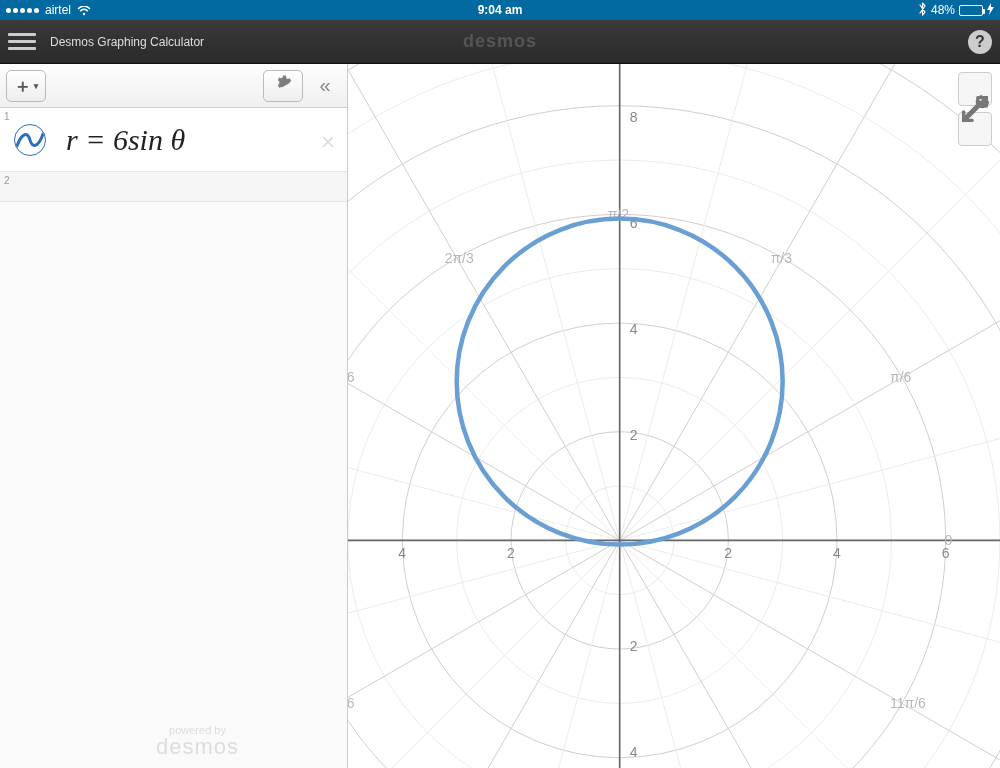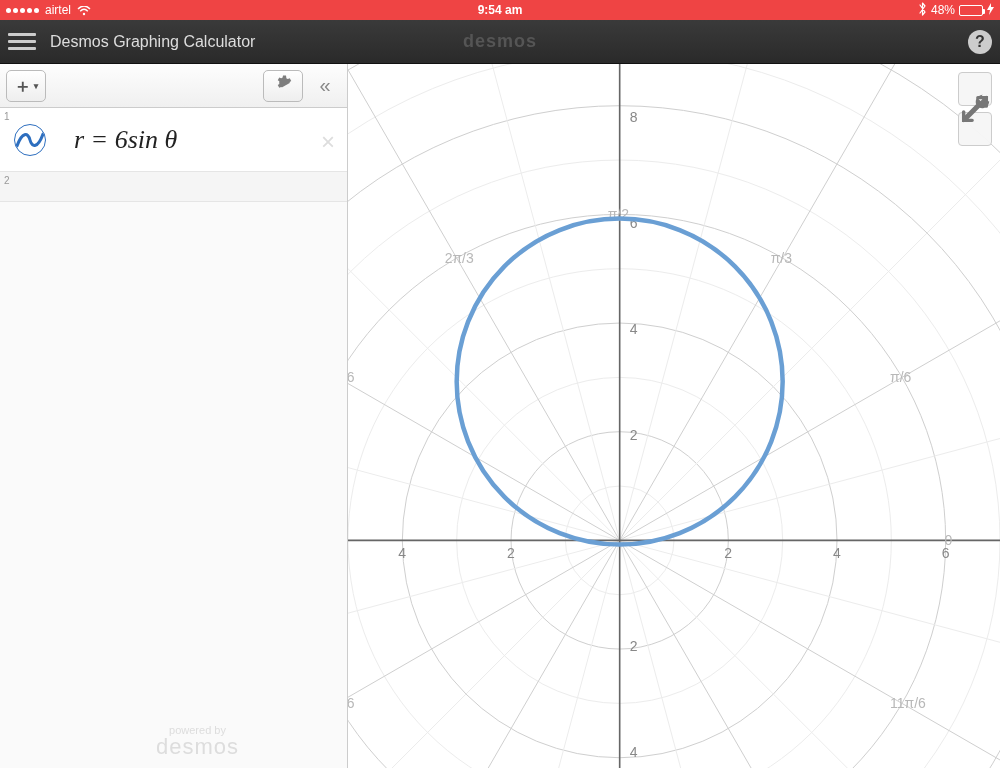--- a/index.html
+++ b/index.html
@@ -1,19 +1,19 @@
 <!DOCTYPE html>
 <html><head>
 <meta charset="utf-8">
 <style>
   * { box-sizing: border-box; margin: 0; padding: 0; }
   html, body { width: 1000px; height: 768px; overflow: hidden; font-family: -apple-system, "Helvetica Neue", Arial, sans-serif; background: #fff; }
   
   .status-bar {
-    height: 20px; background: #ef4444; color: #fff; font-size: 12px;
+    height: 20px; background: #0369a1; color: #fff; font-size: 12px;
     display: flex; align-items: center; padding: 0 6px; position: relative;
   }
   .status-left { display: flex; align-items: center; gap: 6px; }
   .dots { display: flex; gap: 2px; }
   .dots span { width: 5px; height: 5px; border-radius: 50%; background: #fff; display: inline-block; }
   .wifi { width: 14px; height: 10px; display:inline-block; }
   .status-center { position: absolute; left: 50%; transform: translateX(-50%); font-weight: 600; }
   .status-right { margin-left: auto; display: flex; align-items: center; gap: 4px; }
   .battery { width: 24px; height: 11px; border: 1px solid #fff; border-radius: 2px; position: relative; }
   .battery::after { content: ""; position: absolute; right: -3px; top: 3px; width: 2px; height: 5px; background: #fff; border-radius: 0 1px 1px 0;}
@@ -21,21 +21,21 @@
   .bolt { font-size: 11px; }
   .bt { font-size: 12px; }
   
   .app-header {
     height: 44px; background: linear-gradient(#3a3a3a, #2a2a2a); color: #eee;
     display: flex; align-items: center; padding: 0 8px; border-bottom: 1px solid #111;
     position: relative;
   }
   .hamburger { width: 28px; height: 28px; display: flex; flex-direction: column; justify-content: center; gap: 4px; cursor: pointer; }
   .hamburger span { height: 3px; background: #ccc; border-radius: 1px; }
-  .app-title { margin-left: 14px; font-size: 16px; color: #ddd; }
+  .app-title { margin-left: 14px; font-size: 12px; color: #ddd; }
   .brand-center { position: absolute; left: 50%; transform: translateX(-50%); font-weight: 700; letter-spacing: 1px; color: #555; font-size: 18px; }
   .help-btn { margin-left: auto; width: 24px; height: 24px; border-radius: 50%; background: #ccc; color: #333; font-weight: bold; display: flex; align-items: center; justify-content: center; font-size: 16px; cursor: pointer;}
   
   .main { display: flex; height: calc(768px - 64px); }
   .sidebar { width: 348px; border-right: 1px solid #ccc; background: #fafafa; display: flex; flex-direction: column; position: relative; }
   .sidebar-top {
     height: 44px; background: linear-gradient(#fdfdfd,#f0f0f0); border-bottom: 1px solid #ccc;
     display: flex; align-items: center; padding: 0 6px; gap: 6px;
   }
   .tb-btn {
@@ -49,21 +49,21 @@
   .collapse-btn { width: 32px; height:32px; display:flex;align-items:center;justify-content:center;font-size:20px;color:#888;cursor:pointer;}
   .expr-row {
     display: flex; align-items: center; min-height: 64px; background: #fff; border-bottom: 1px solid #e5e5e5; position: relative;
   }
   .row-index { position:absolute; top:3px; left:4px; font-size:10px; color:#999;}
   .expr-icon {
     width: 32px; height: 32px; margin-left: 14px; border-radius: 50%; border: 1.5px solid #2e6fbf;
     background: #fff; display:flex; align-items:center; justify-content:center; overflow:hidden;
   }
   .expr-icon svg { width: 28px; height: 24px; }
-  .expr-text { margin-left: 28px; font-family: "Times New Roman", serif; font-size: 26px; font-style: italic; color:#222;}
+  .expr-text { margin-left: 20px; font-family: "Times New Roman", serif; font-size: 30px; font-style: italic; color:#222;}
   .close-x { position:absolute; right:12px; top:20px; font-size:24px; color:#ddd; cursor:pointer;}
   .expr-row.empty { background:#f5f5f5; min-height: 30px;}
   .powered { position:absolute; bottom:10px; left:50%; transform:translateX(-50%); color:#ddd; font-size:11px; text-align:center; line-height:1;margin-left:24px;}
   .powered .big { font-size:22px; letter-spacing:1px; font-weight:400;}
   
   .graph-pane { flex:1; position:relative; background:#fff; overflow:hidden;}
   .graph-pane svg { position:absolute; inset:0; width:100%; height:100%; }
   .tool-stack { position:absolute; top:8px; right:8px; display:flex; flex-direction:column; gap:6px;}
   .tool-stack .gbtn {
     width:34px; height:34px; background:rgba(245,245,245,0.95); border:1px solid #ccc; border-radius:4px;
@@ -86,21 +86,21 @@
     </span>
     <span>airtel</span>
     <span class="wifi">
       <svg viewBox="0 0 14 10">
           <path d="M1 3 Q7 -3 13 3" stroke="#fff" stroke-width="1.4" fill="none"></path>
           <path d="M3.2 5.2 Q7 1.5 10.8 5.2" stroke="#fff" stroke-width="1.4" fill="none"></path>
           <circle cx="7" cy="8" r="1.2" fill="#fff"></circle>
         </svg>
     </span>
   </div>
-  <div class="status-center">9:54 am</div>
+  <div class="status-center">9:04 am</div>
   <div class="status-right">
     <span class="bt">
       <svg width="9" height="14" viewBox="0 0 9 14">
           <path d="M2 3 L7 10 L4.5 13 L4.5 1 L7 4 L2 11" stroke="#fff" stroke-width="1.2" fill="none" stroke-linejoin="round" stroke-linecap="round"></path>
         </svg>
     </span>
     <span>48%</span>
     <span class="battery"><span class="fill"></span></span>
     <span class="bolt">
       <svg width="7" height="12" viewBox="0 0 7 12">

